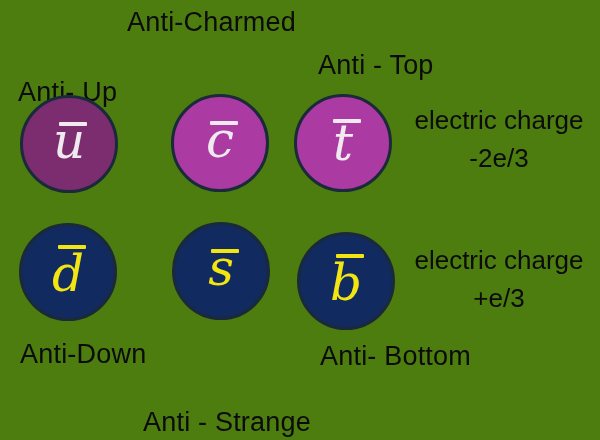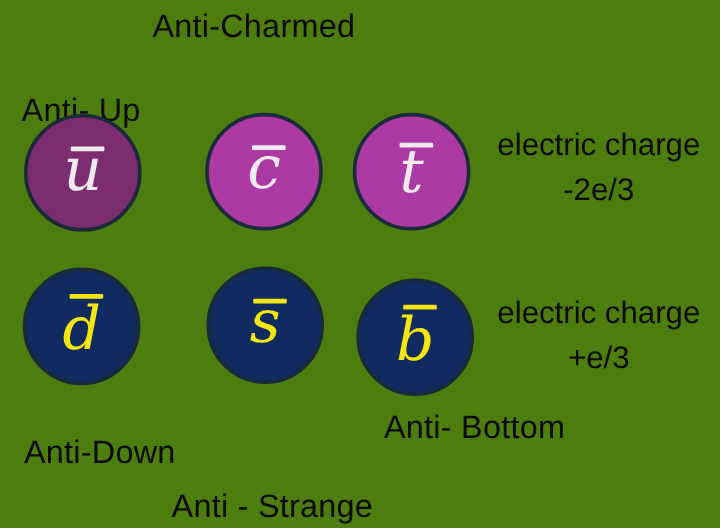--- a/index.html
+++ b/index.html
@@ -70,20 +70,21 @@
   .mid   .qbar { margin-bottom: -5px; }  
   .tall  .qbar { margin-bottom: 0px; }   
 </style>
 </head>
 <body>
 
 <div id="stage">
 
   <div class="lbl" style="left:127px; top:6px;">Anti-Charmed</div>
   <div class="lbl" style="left:18px; top:49px;margin-top:27px;">Anti- Up</div>
+  <div class="lbl" style="left:318px; top:49px;">Anti - Top</div>
 
   <div class="quark fill-darkpurple ink-white short" style="left:20px; top:95px;">
     <span class="qbar"></span>
     <span class="qletter">u</span>
   </div>
   <div class="quark fill-magenta ink-white short" style="left:171px; top:94px;">
     <span class="qbar"></span>
     <span class="qletter">c</span>
   </div>
   <div class="quark fill-magenta ink-white mid" style="left:294px; top:94px;">
@@ -107,17 +108,17 @@
   <div class="quark fill-navy ink-yellow tall" style="left:297px; top:232px;">
     <span class="qbar"></span>
     <span class="qletter">b</span>
   </div>
 
   <div class="charge-note" style="left:396px; top:241px;">
     <div>electric charge</div>
     <div>+e/3</div>
   </div>
 
-  <div class="lbl" style="left:20px; top:338px;margin-top:23px;">Anti-Down</div>
+  <div class="lbl" style="left:20px; top:338px;">Anti-Down</div>
   <div class="lbl" style="left:320px; top:340px;">Anti- Bottom</div>
   <div class="lbl" style="left:143px; top:406px;">Anti - Strange</div>
 
 </div>
 
 </body></html>

